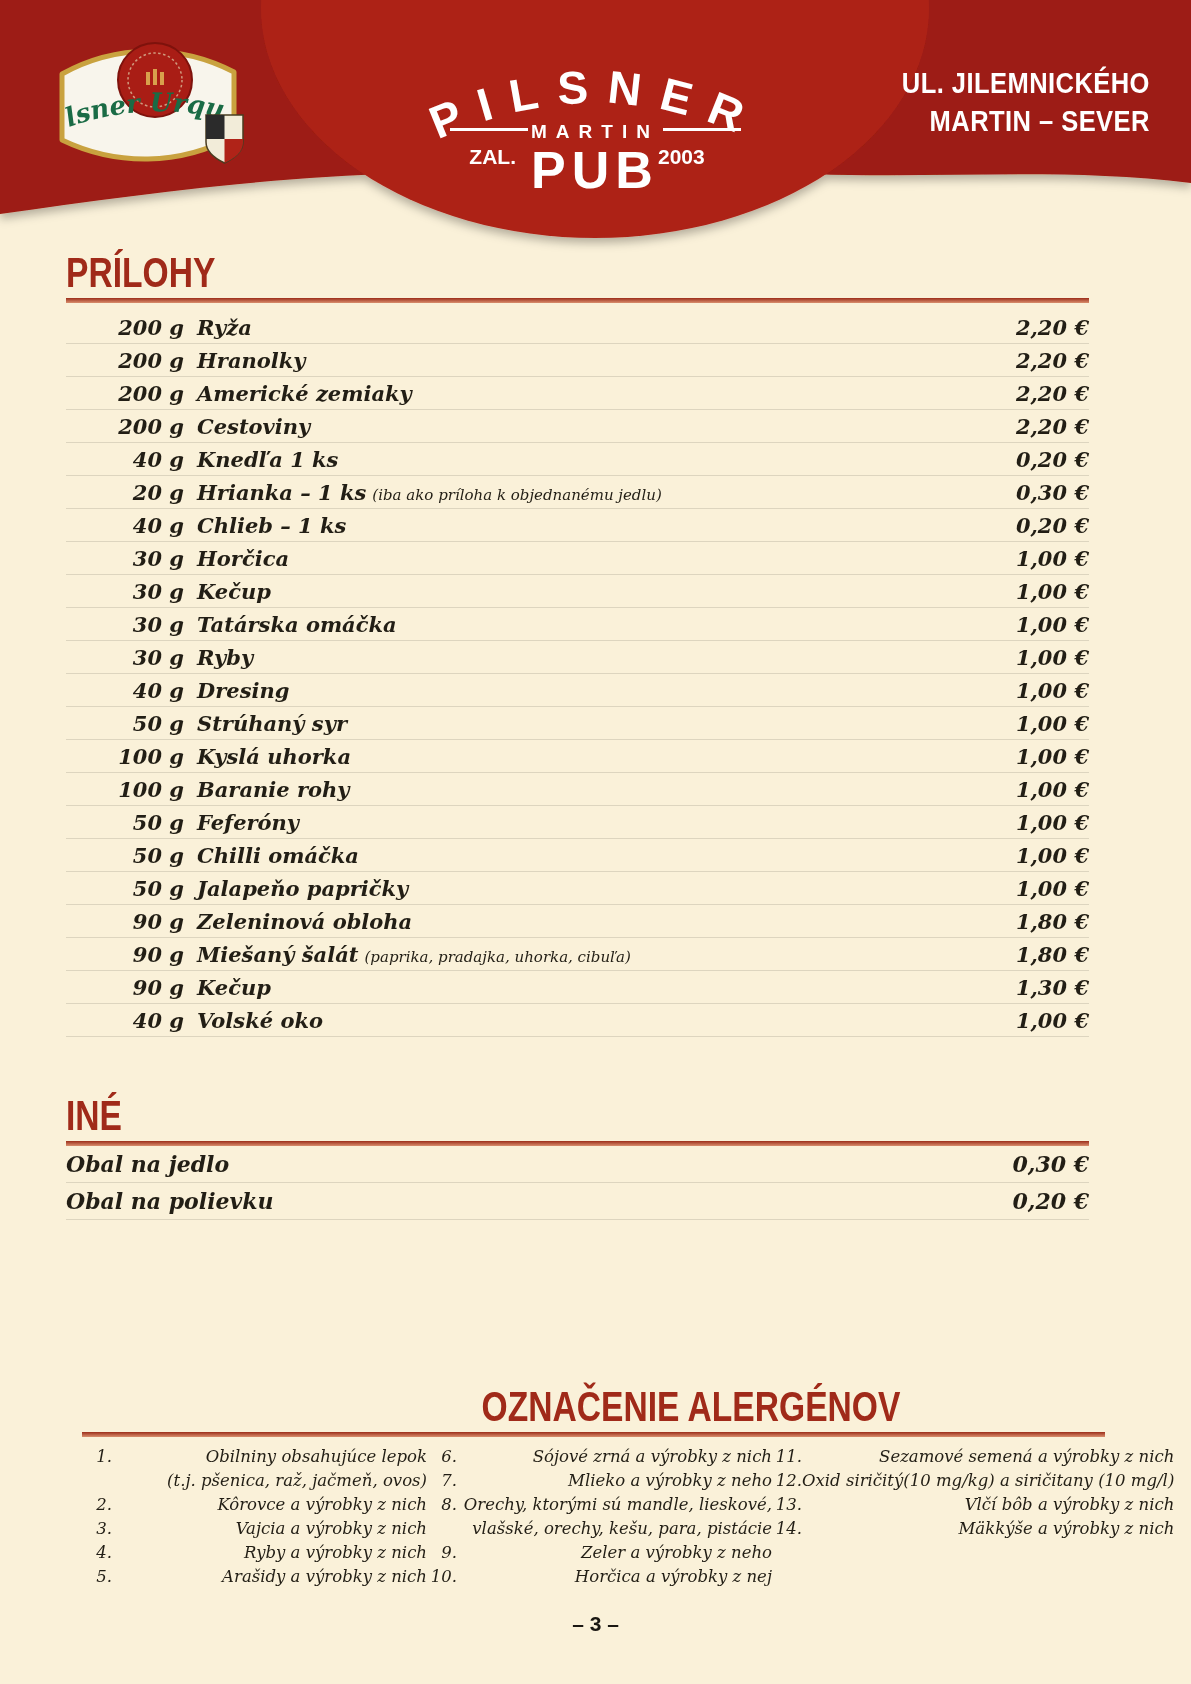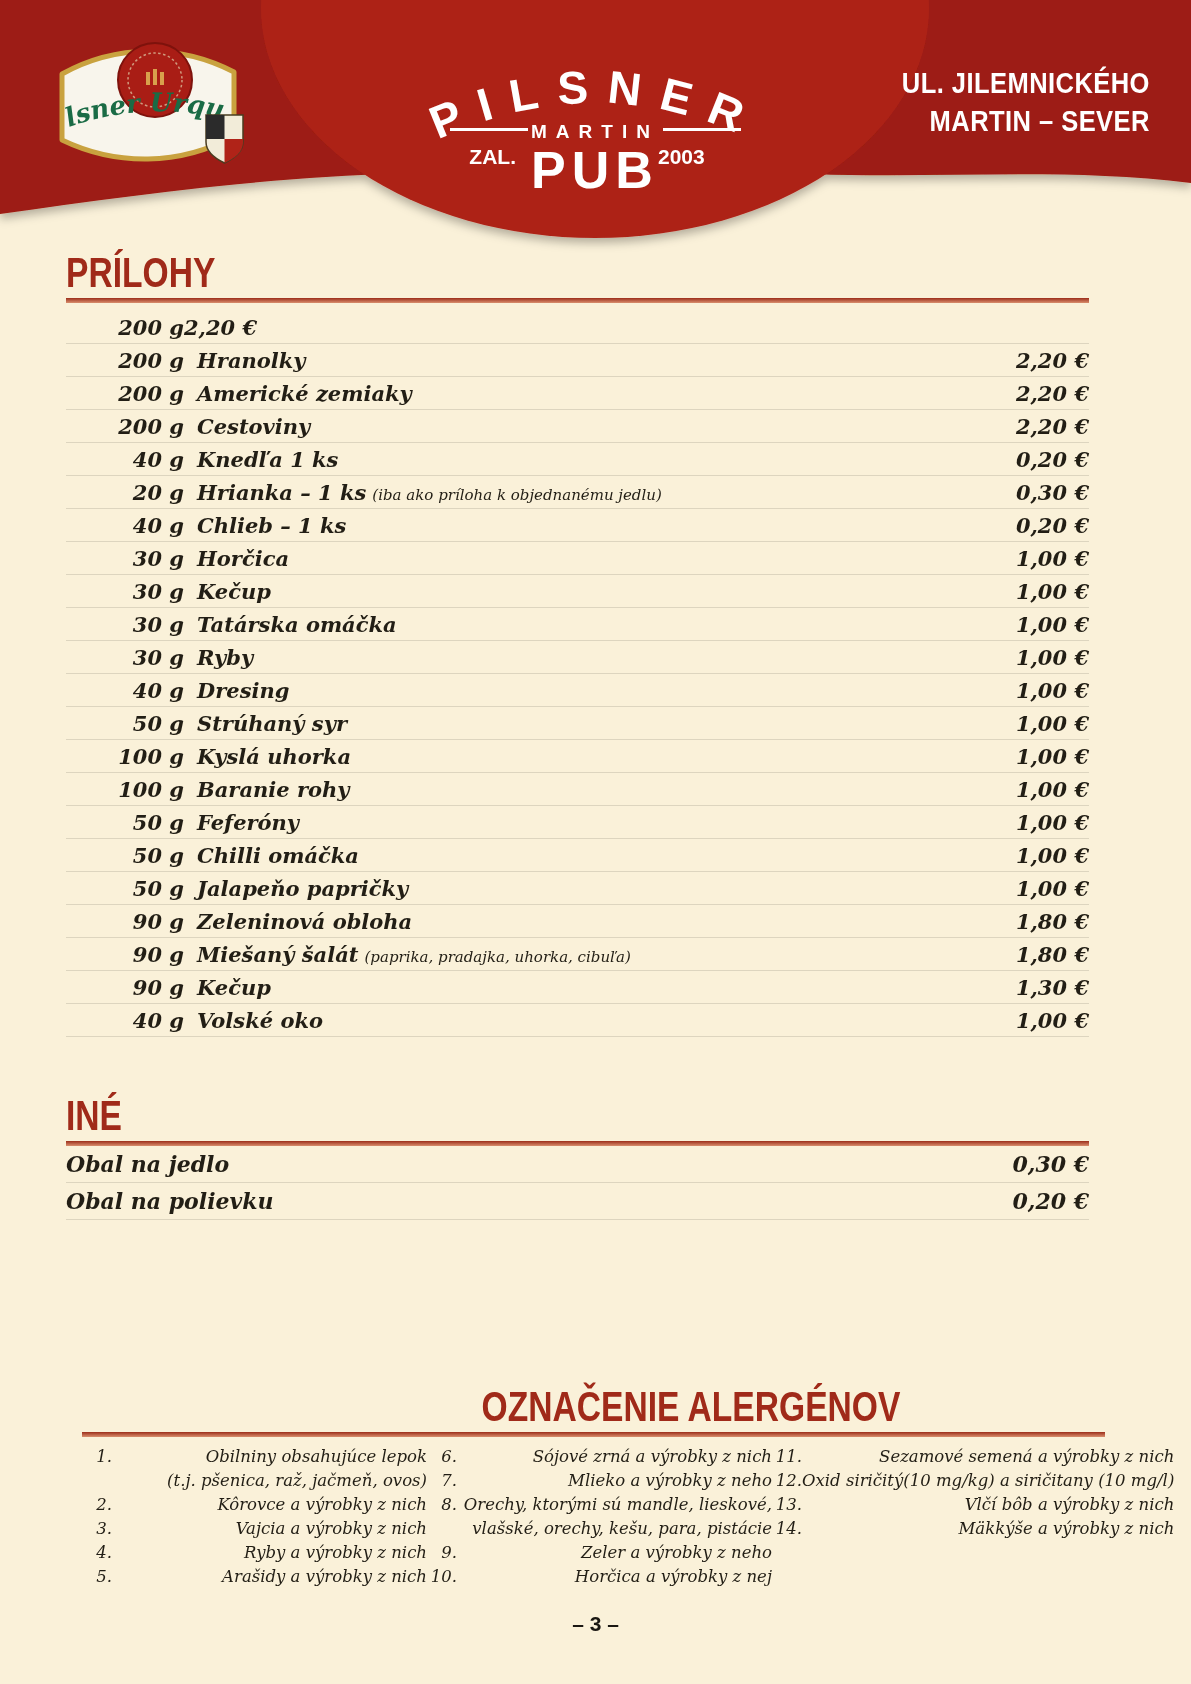--- a/index.html
+++ b/index.html
@@ -128,20 +128,21 @@
     <div>MARTIN – SEVER</div>
   </div>
 
   <main class="content">
     <section>
       <h2 class="sec-title">PRÍLOHY</h2>
       <div class="rule"></div>
       <div class="rows">
           <div class="row">
             <span class="w">200 g</span>
+            <span class="n">Ryža</span>
             <span class="p">2,20 €</span>
           </div>
           <div class="row">
             <span class="w">200 g</span>
             <span class="n">Hranolky</span>
             <span class="p">2,20 €</span>
           </div>
           <div class="row">
             <span class="w">200 g</span>
             <span class="n">Americké zemiaky</span>

